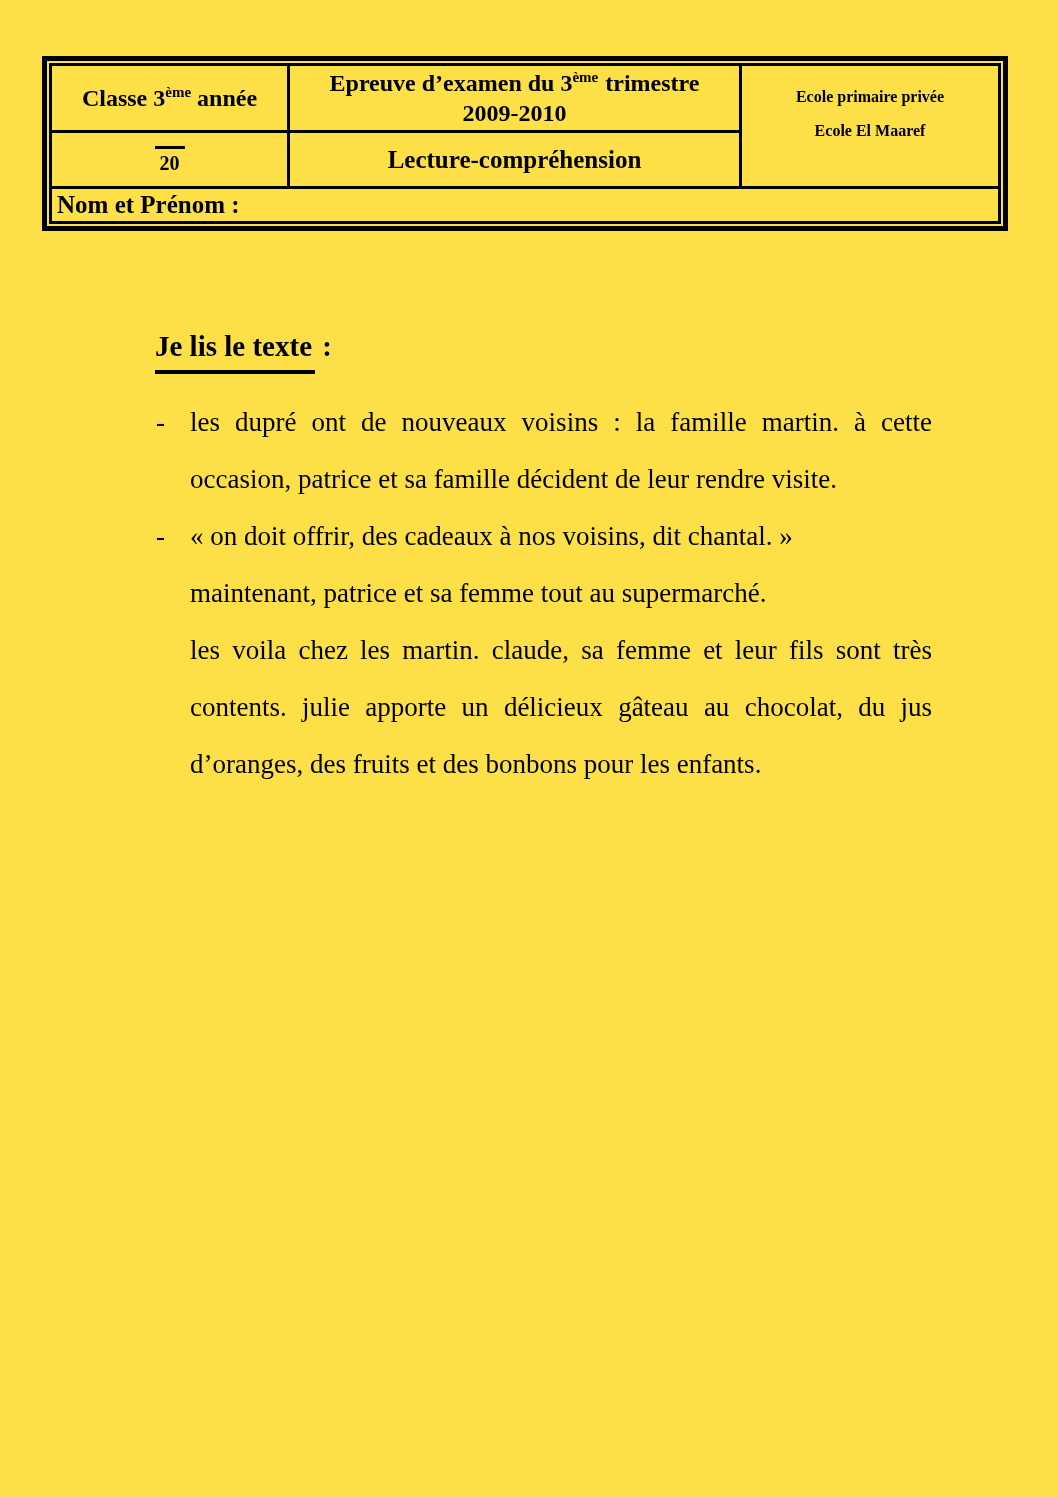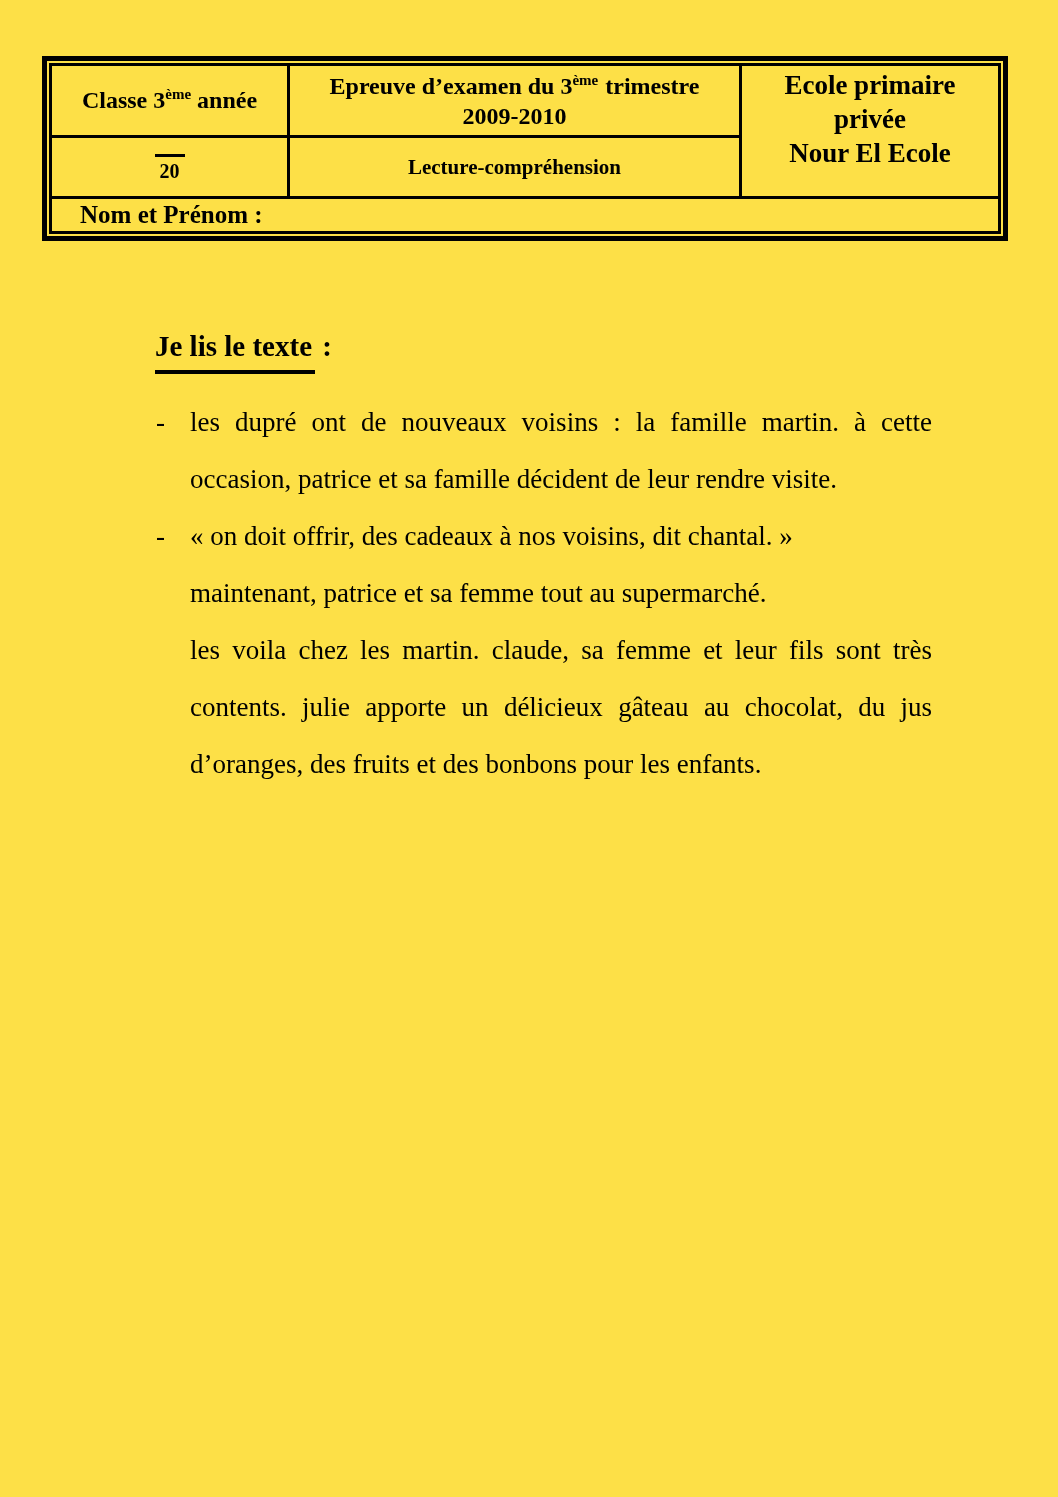--- a/index.html
+++ b/index.html
@@ -35,24 +35,24 @@
   .header-frame td {
     border: 3px solid #000;
     font-weight: bold;
     text-align: center;
     vertical-align: middle;
     padding: 2px 4px;
     box-sizing: border-box;
   }
   td.cell-class   { width: 238px; height: 62px; font-size: 24px; }
   td.cell-exam    { width: 452px; font-size: 24px; line-height: 30px; margin-top: 16px; }
-  td.cell-school  { font-size: 27px; line-height: 34px; padding-bottom: 26px; margin-top: 16px; }
+  td.cell-school  { font-size: 16px; line-height: 34px; padding-bottom: 26px; margin-top: 16px; }
   td.cell-score   { height: 56px; margin-left: 6px; }
-  td.cell-subject { font-size: 21px; }
-  td.cell-name    { height: 32px; font-size: 25px; text-align: left; padding-left: 28px; }
+  td.cell-subject { font-size: 25px; }
+  td.cell-name    { height: 32px; font-size: 25px; text-align: left; padding-left: 5px; }
 
   sup.ord {
     font-size: 15px;
     vertical-align: super;
     line-height: 0;
   }
   sup.ord.gap { margin-right: 7px; }
 
   .score-line {
     width: 30px;
@@ -112,21 +112,21 @@
     <table>
       <tbody>
         <tr>
           <td class="cell-class"><span>Classe 3</span><sup class="ord">ème</sup><span> année</span></td>
           <td class="cell-exam">
             <div><span>Epreuve d’examen du 3</span><sup class="ord gap">ème</sup><span>trimestre</span></div>
             <div>2009-2010</div>
           </td>
           <td class="cell-school" rowspan="2">
             <div>Ecole primaire privée</div>
-            <div>Nour El Ecole</div>
+            <div>Ecole El Maaref</div>
           </td>
         </tr>
         <tr>
           <td class="cell-score">
             <div class="score-line"></div>
             <div class="score-den">20</div>
           </td>
           <td class="cell-subject">Lecture-compréhension</td>
         </tr>
         <tr>

